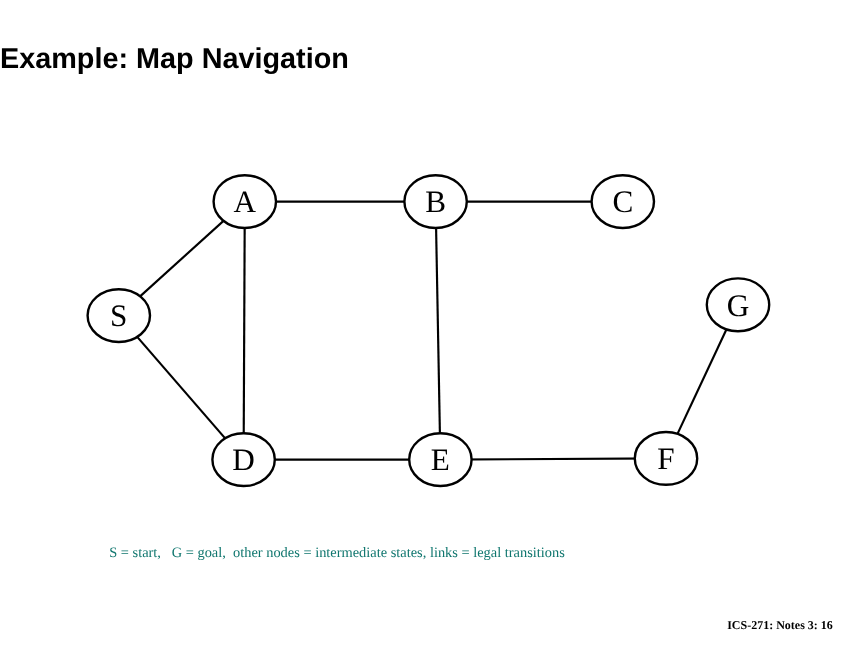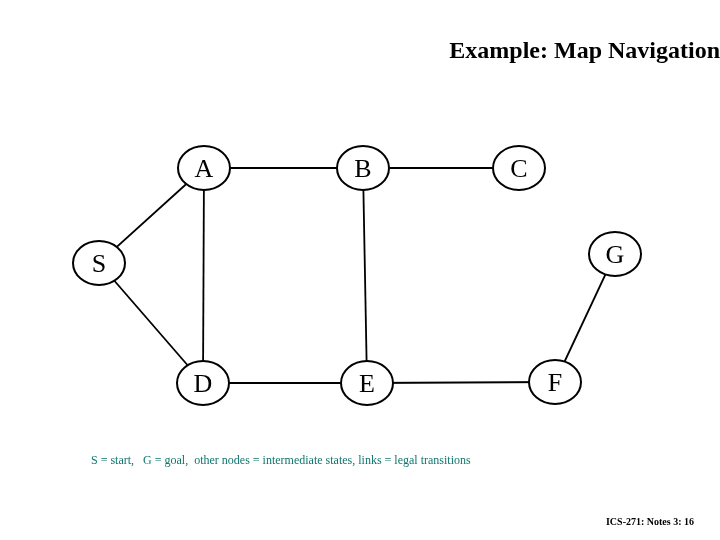--- a/index.html
+++ b/index.html
@@ -14,22 +14,22 @@
     background: #ffffff;
     overflow: hidden;
     font-family: "Liberation Serif", serif;
     color: #000000;
   }
   .slide-title {
     position: absolute;
     top: 36px;
     left: 0;
     width: 720px;
-    text-align: right;
-    font-family: Liberation Serif, serif;
+    text-align: left;
+    font-family: Liberation Sans, sans-serif;
     font-weight: bold;
     font-size: 24px;
     line-height: 28px;
     color: #000000;
   }
   .graph-svg {
     position: absolute;
     top: 0;
     left: 0;
     width: 720px;

